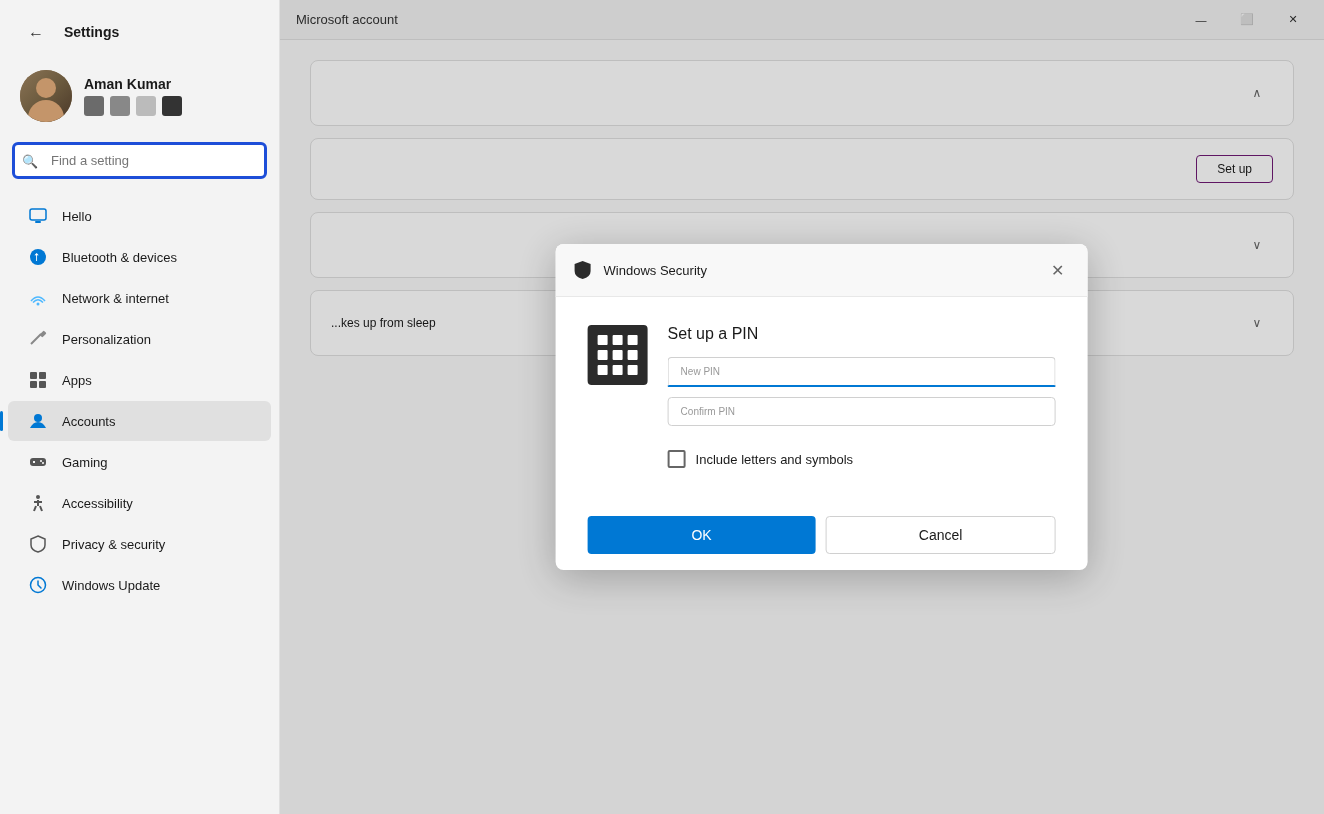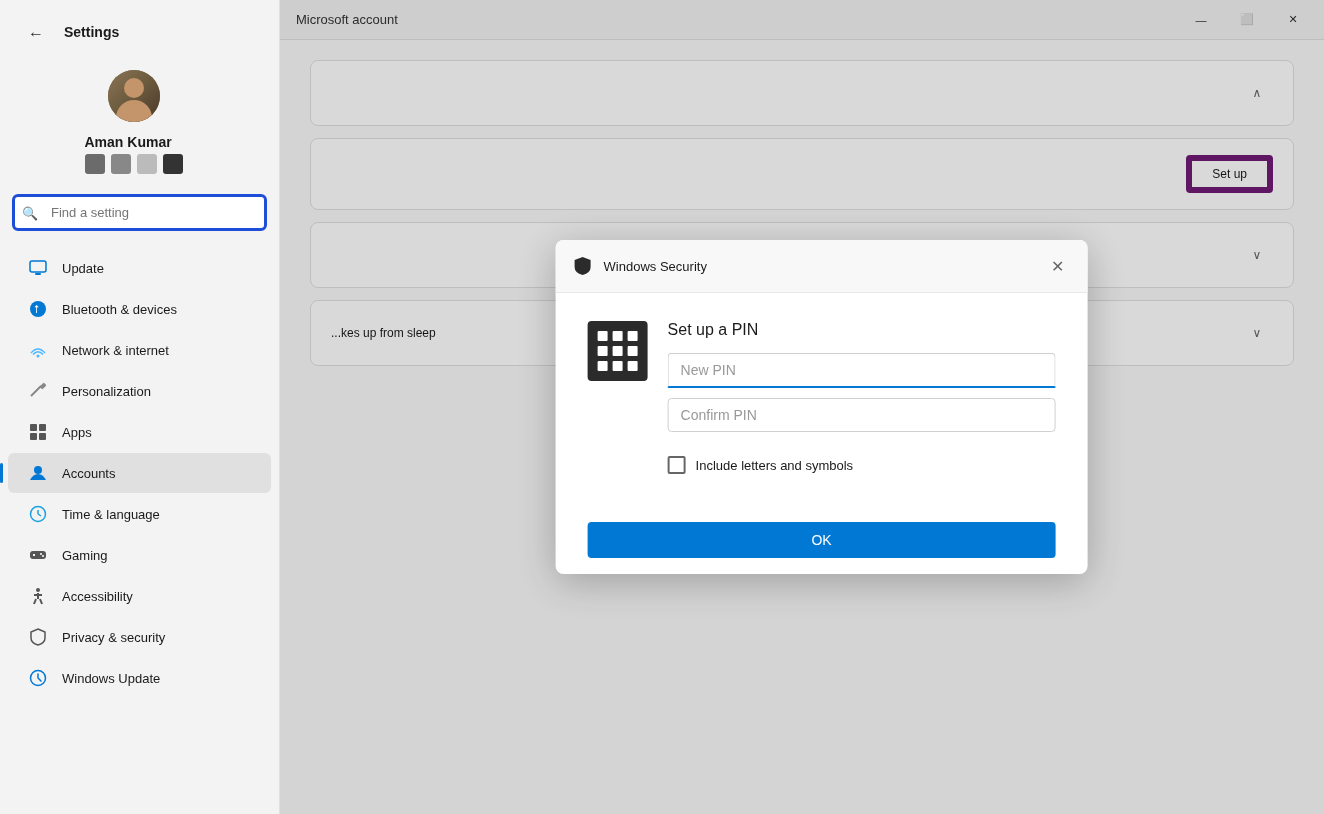--- a/index.html
+++ b/index.html
@@ -48,21 +48,20 @@
       font-size: 14px;
       font-weight: 600;
       color: #1a1a1a;
     }
 
     .user-profile {
       display: flex;
       align-items: center;
       gap: 12px;
       padding: 10px 32px 12px 20px;
-      flex-direction: column;
     }
 
     .avatar {
       width: 52px;
       height: 52px;
       border-radius: 50%;
       background: #8b7355;
       overflow: hidden;
       flex-shrink: 0;
       display: flex;
@@ -252,21 +251,21 @@
     .settings-row:last-child { border-bottom: none; }
 
     .settings-row-label {
       font-size: 12px;
       color: #1a1a1a;
     }
 
     .setup-btn {
       padding: 6px 20px;
       background: white;
-      border: 6px solid #701a75;
+      border: 1px solid #701a75;
       border-radius: 4px;
       font-size: 12px;
       cursor: pointer;
       color: #1a1a1a;
     }
 
     .chevron-btn {
       width: 32px;
       height: 32px;
       border: none;
@@ -413,21 +412,21 @@
 
     .pin-input {
       width: 100%;
       padding: 8px 12px;
       border: none;
       border-bottom: 2px solid #0078d4;
       border-top: 1px solid #d0d0d0;
       border-left: 1px solid #d0d0d0;
       border-right: 1px solid #d0d0d0;
       border-radius: 4px 4px 0 0;
-      font-size: 14px;
+      font-size: 10px;
       outline: none;
       background: white;
       margin-bottom: 10px;
     }
 
     .pin-input.inactive {
       border-bottom: 1px solid #d0d0d0;
       border-radius: 4px;
     }
 
@@ -523,21 +522,21 @@
   </div>
 
   <ul class="nav-list">
     <li class="nav-item">
       <span class="nav-icon">
         <svg width="18" height="18" viewBox="0 0 18 18" fill="none">
             <rect x="1" y="2" width="16" height="11" rx="2" stroke="#0078d4" stroke-width="1.5" fill="none"></rect>
             <rect x="6" y="14" width="6" height="2" rx="1" fill="#0078d4"></rect>
           </svg>
       </span>
-      <span>Update</span>
+      <span>Hello</span>
     </li>
     <li class="nav-item">
       <span class="nav-icon">
         <svg width="18" height="18" viewBox="0 0 18 18">
             <circle cx="9" cy="9" r="8" fill="#0078d4"></circle>
             <text x="5" y="13" font-size="11" fill="white">⭡</text>
           </svg>
       </span>
       <span>Bluetooth &amp; devices</span>
     </li>
@@ -572,30 +571,20 @@
       <span>Apps</span>
     </li>
     <li class="nav-item active">
       <span class="nav-icon">
         <svg width="18" height="18" viewBox="0 0 18 18" fill="none">
             <circle cx="9" cy="6" r="4" fill="#0078d4"></circle>
             <path d="M1 16 Q4 10 9 10 Q14 10 17 16" fill="#0078d4"></path>
           </svg>
       </span>
       <span>Accounts</span>
-    </li>
-    <li class="nav-item">
-      <span class="nav-icon">
-        <svg width="18" height="18" viewBox="0 0 18 18" fill="none">
-            <circle cx="9" cy="9" r="7.5" stroke="#1ba1e2" stroke-width="1.5"></circle>
-            <line x1="9" y1="5" x2="9" y2="9" stroke="#1ba1e2" stroke-width="1.5"></line>
-            <line x1="9" y1="9" x2="12" y2="11" stroke="#1ba1e2" stroke-width="1.5"></line>
-          </svg>
-      </span>
-      <span>Time &amp; language</span>
     </li>
     <li class="nav-item">
       <span class="nav-icon">
         <svg width="18" height="18" viewBox="0 0 18 18" fill="none">
             <rect x="1" y="5" width="16" height="8" rx="3" fill="#555"></rect>
             <line x1="6" y1="9" x2="4" y2="9" stroke="white" stroke-width="1.5"></line>
             <line x1="5" y1="8" x2="5" y2="10" stroke="white" stroke-width="1.5"></line>
             <circle cx="12" cy="8" r="1" fill="white"></circle>
             <circle cx="14" cy="10" r="1" fill="white"></circle>
           </svg>
@@ -718,14 +707,15 @@
 
       <div class="pin-checkbox-row">
         <div class="pin-checkbox"></div>
         <label class="pin-checkbox-label">Include letters and symbols</label>
       </div>
     </div>
   </div>
 
   <div class="pin-dialog-footer">
     <button class="btn-ok">OK</button>
+    <button class="btn-cancel">Cancel</button>
   </div>
 </div>
 
 </body></html>

